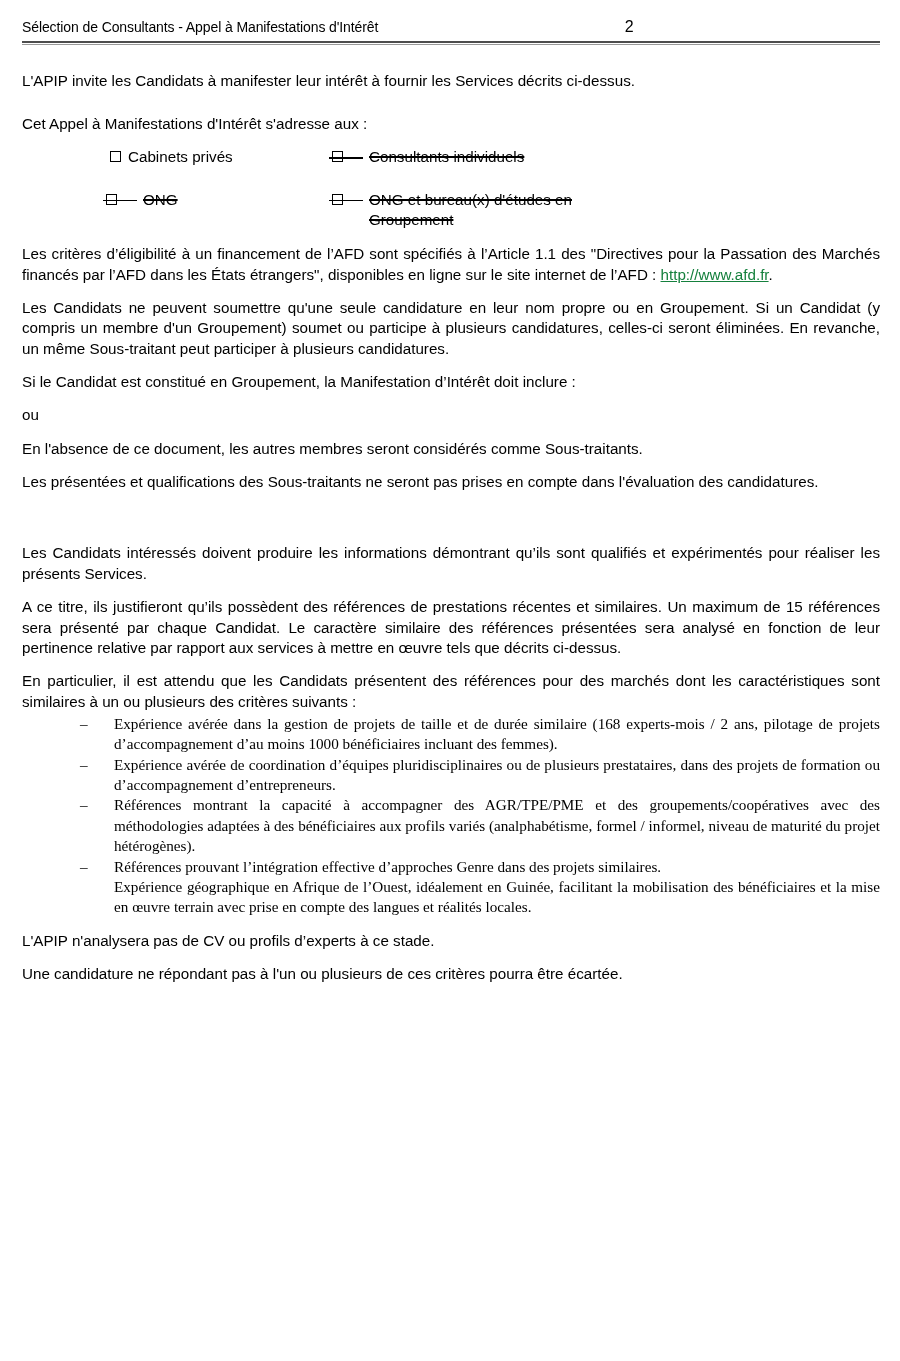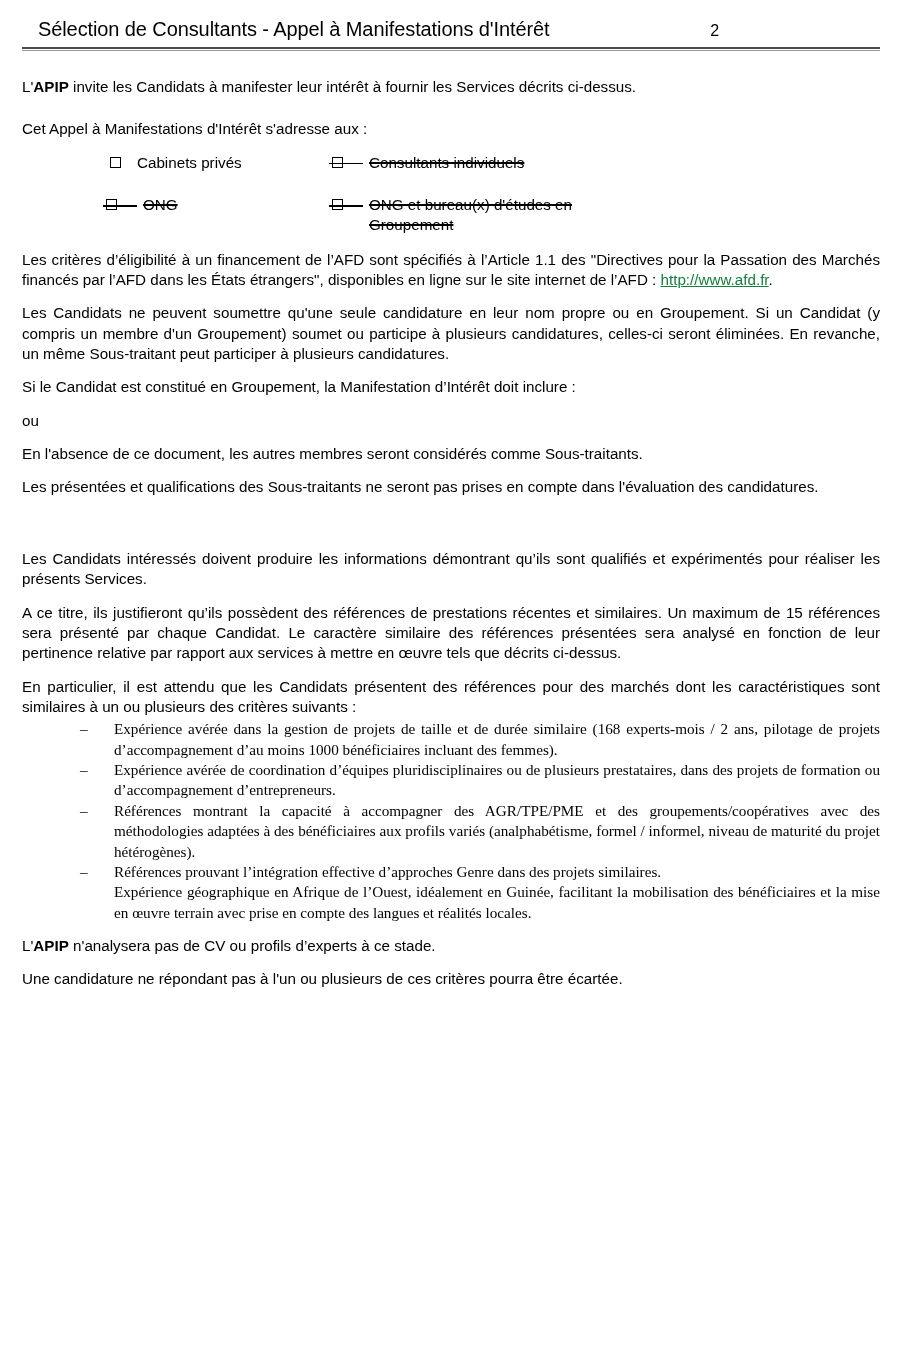--- a/index.html
+++ b/index.html
@@ -37,45 +37,44 @@
   }
   .page-header::after {
     content: "";
   }
   .header-rule2 {
     margin: 1px 20px 0 22px;
     height: 1px;
     background: #9a9a9a;
   }
   .header-title {
-    font-size: 20px;
+    font-size: 14px;
     letter-spacing: -0.1px;
     white-space: nowrap;
-    margin-left: 16px;
   }
   .header-page-number {
     font-size: 16px;
   }
 
   
   .content {
     margin: 0 20px 0 22px;
   }
 
   p.para {
     margin: 0 0 13px 0;
     text-align: justify;
     text-justify: inter-word;
   }
   p.para.nojust {
     text-align: left;
   }
   .spacer-lg { height: 38px; }
 
-  b, strong { font-weight: bold; }
+  b, strong { font-weight: normal; }
 
   a.link {
     color: #15803d;
     text-decoration: underline;
   }
 
   
   .checkbox-block {
     margin: 13px 0 14px 0;
   }
@@ -112,21 +111,21 @@
   }
   .cb-box .shadow {
     position: absolute;
     left: 3px; top: 3px;
     width: 12px;
     height: 12px;
     background: #000;
     z-index: -1;
   }
   .cb-label {
-    margin-left: 12px;
+    margin-left: 3px;
     display: inline-block;
   }
 
   
   .cb-cell.struck { position: relative; }
   .cb-cell.struck .cb-box .sq { border-width: 1.6px; }
   .cb-cell.struck .cb-box::after {
     content: "";
     position: absolute;
     left: -3px;

